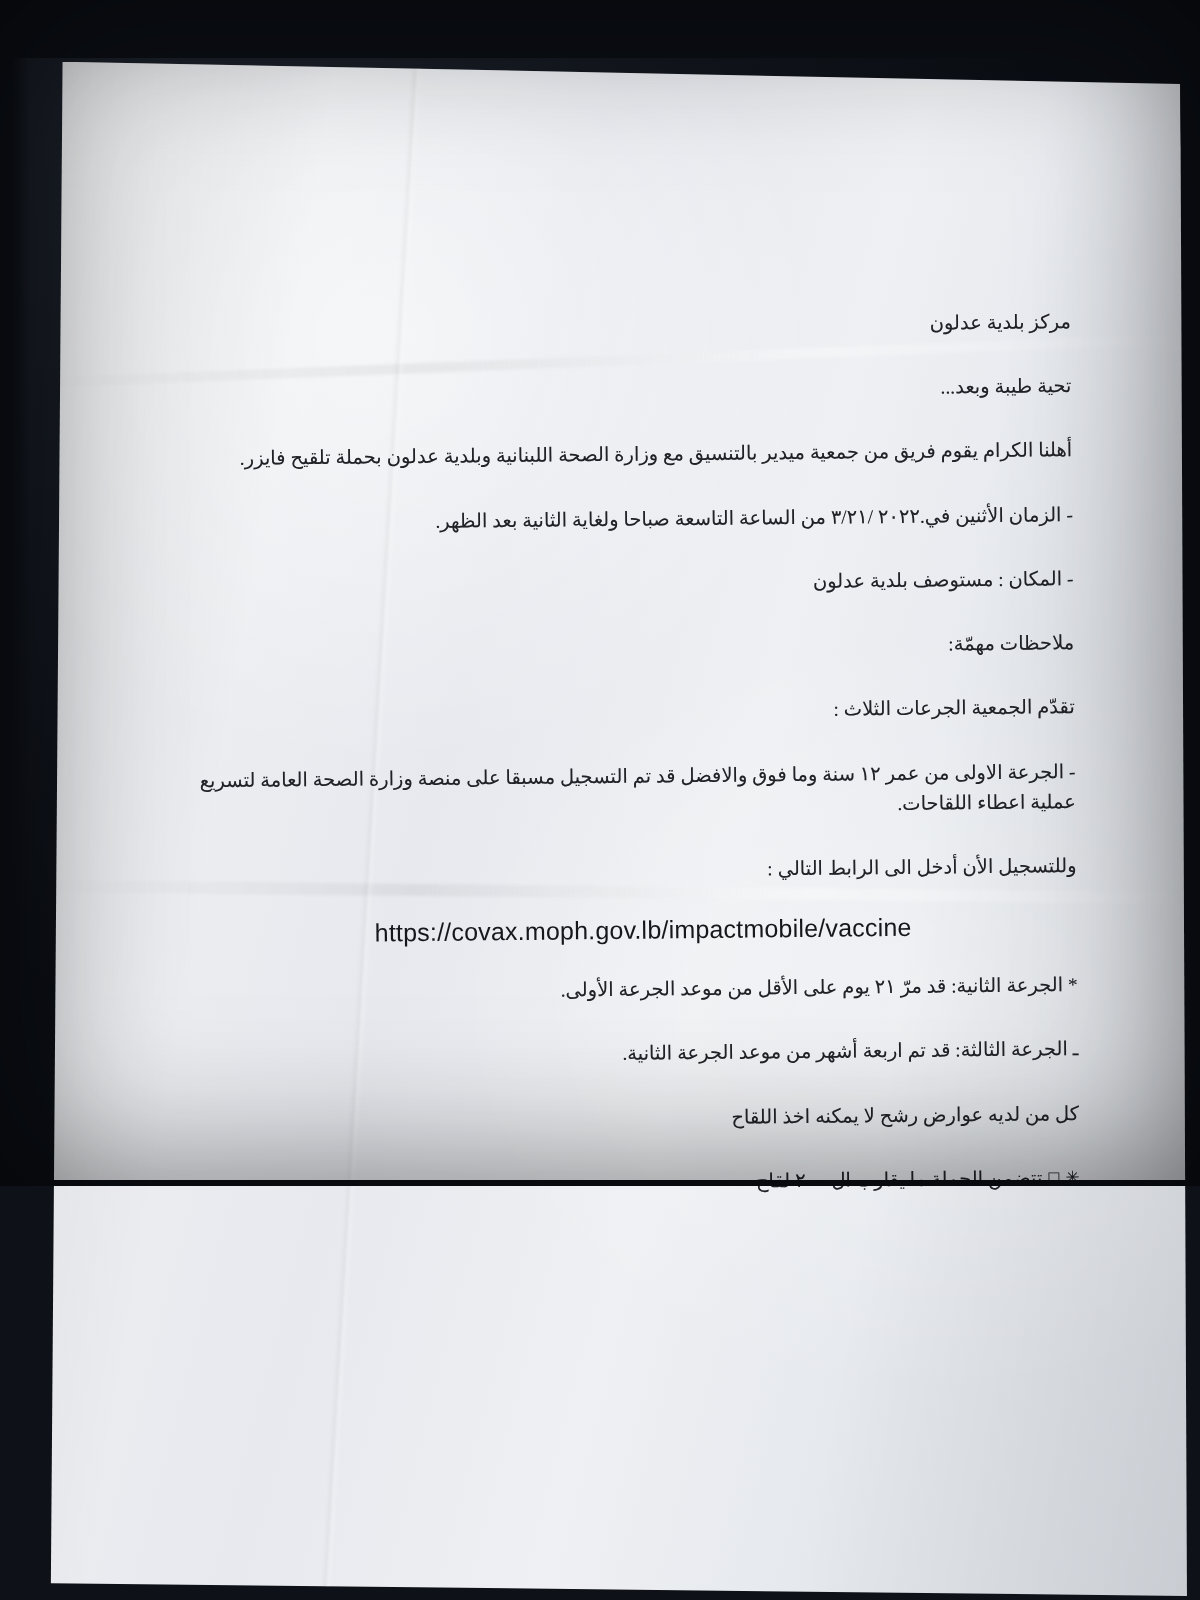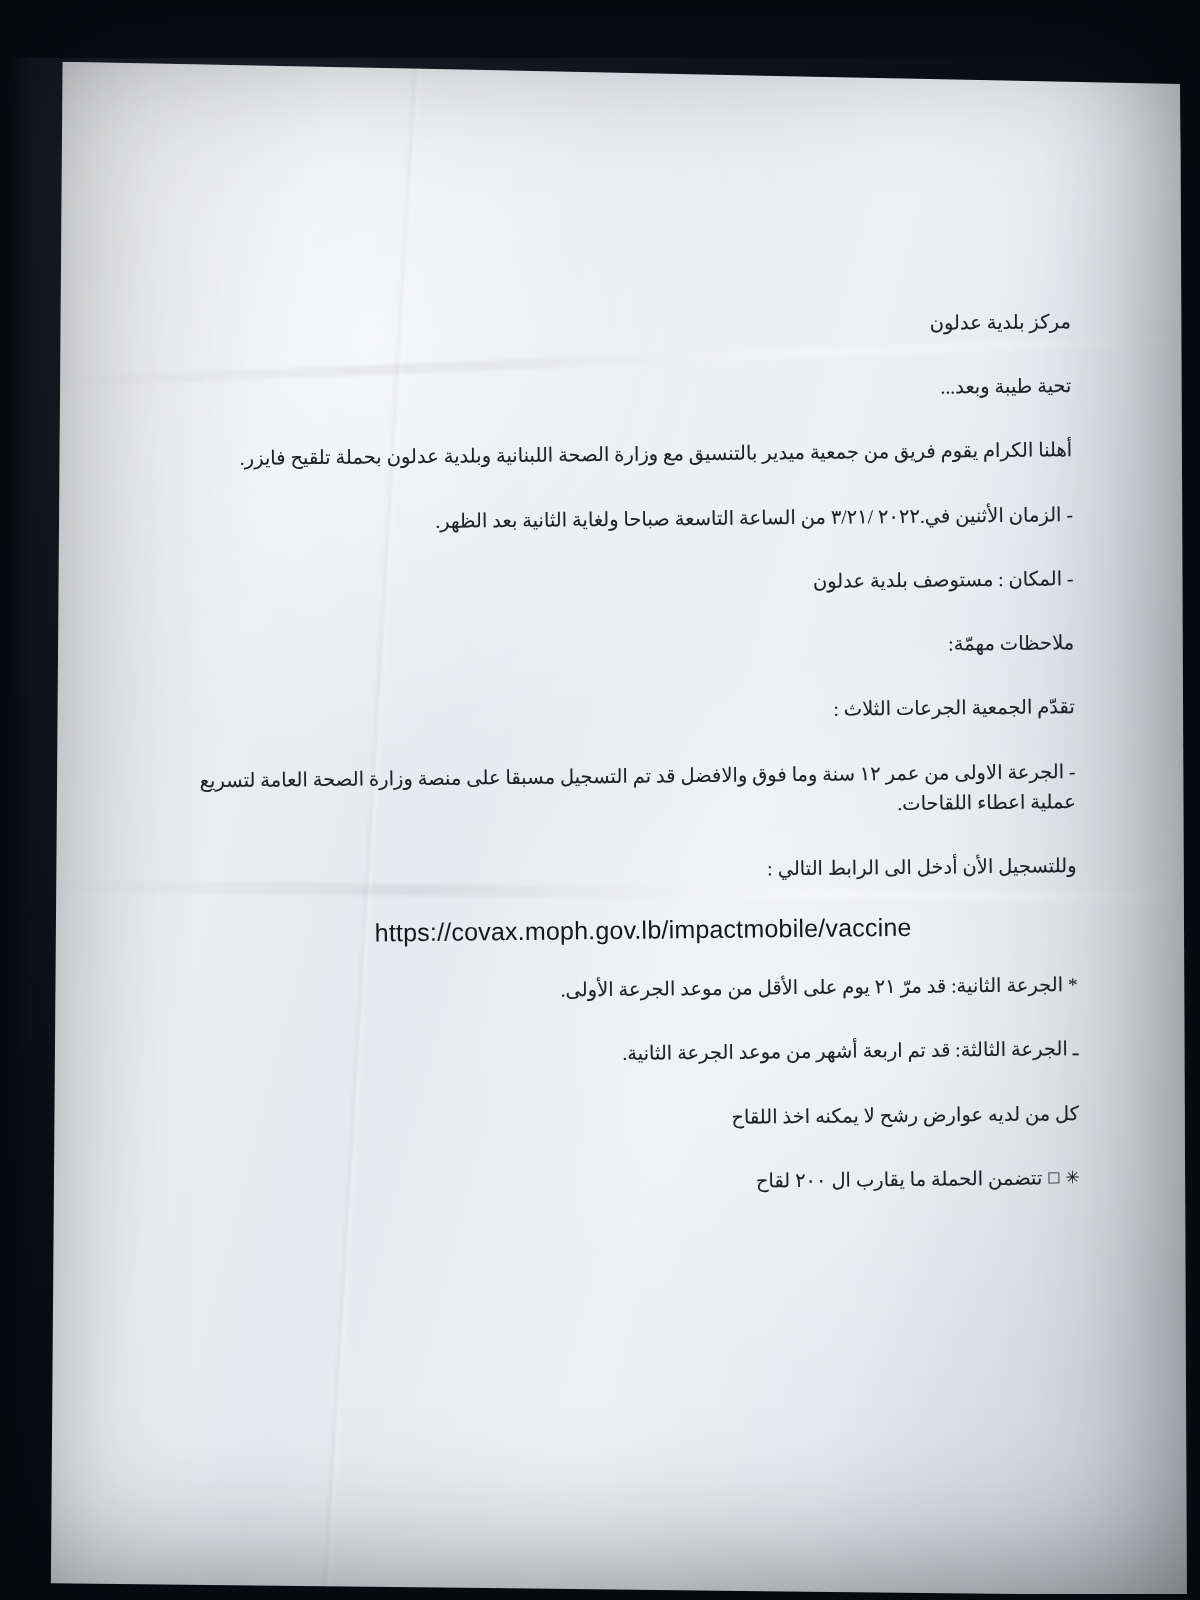--- a/index.html
+++ b/index.html
@@ -11,21 +11,21 @@
     width: 1200px;
     height: 1600px;
     overflow: hidden;
     font-family: "Liberation Serif", serif;
   }
 
   
   #photo {
     position: relative;
     width: 1200px;
-    height: 1600px;
+    height: 1186px;
     background:
       radial-gradient(ellipse at 20% 10%, #1b2029 0%, #0b0e14 60%),
       linear-gradient(160deg, #141821 0%, #090b10 100%);
   }
 
   
   #paper {
     position: absolute;
     left: 28px;
     top: 56px;

